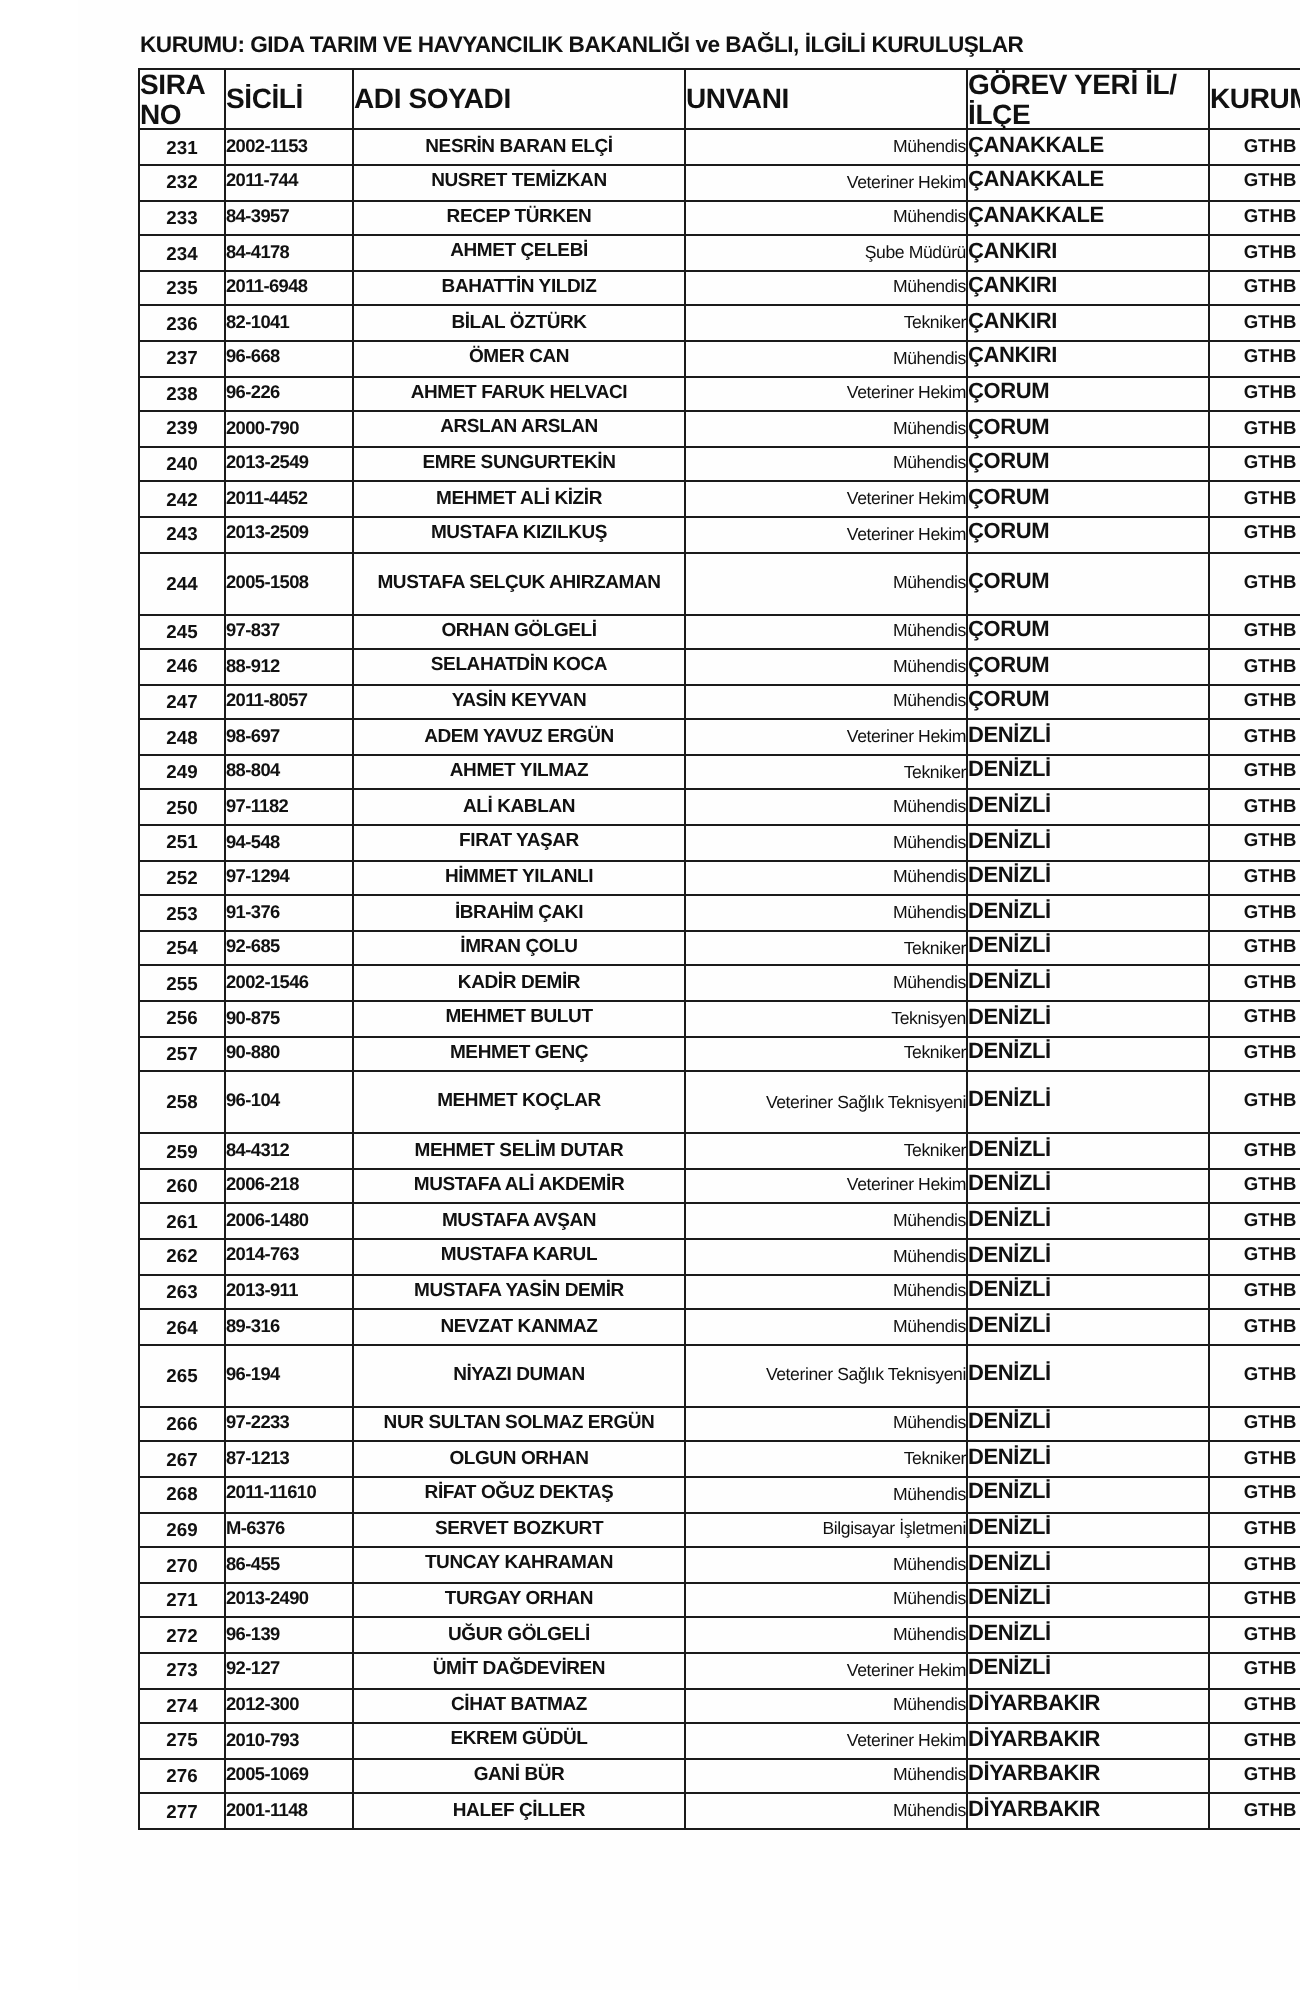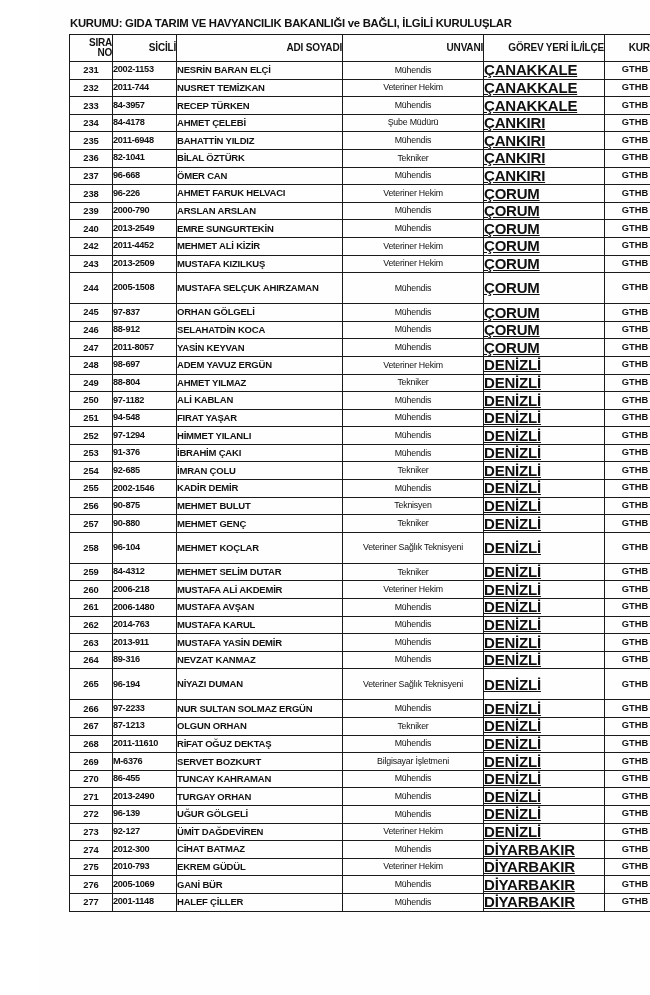--- a/index.html
+++ b/index.html
@@ -44,23 +44,23 @@
   }
   #roster-table th,
   #roster-table td {
     border: 1px solid #1a1a1a;
     padding: 0;
     vertical-align: middle;
     line-height: 1.05;
     color: #111;
   }
   #roster-table thead th {
-    font-size: 10px;
-    font-weight: bold;
-    text-align: right;
+    font-size: 14px;
+    font-weight: bold;
+    text-align: left;
     height: 26px;
     letter-spacing: -0.2px;
   }
   th.c-sira   { width: 42px; }
   th.c-sicil  { width: 63px; }
   th.c-ad     { width: 165px; }
   th.c-unvan  { width: 140px; }
   th.c-gorev  { width: 120px; }
   th.c-kurum  { width: 60px; }
 
@@ -70,39 +70,38 @@
     font-size: 9.4px;
   }
   td.c-sicil {
     text-align: left;
     padding-left: 3px;
     font-weight: bold;
     font-size: 9.2px;
     letter-spacing: -0.3px;
   }
   td.c-ad {
-    text-align: left;
+    text-align: center;
     padding-left: 3px;
     font-weight: bold;
     font-size: 9.5px;
     letter-spacing: -0.2px;
   }
   td.c-unvan {
-    text-align: center;
+    text-align: right;
     padding-left: 3px;
     font-size: 8.8px;
     letter-spacing: -0.2px;
   }
   td.c-gorev {
     text-align: left;
     padding-left: 3px;
     font-weight: bold;
-    font-size: 15px;
+    font-size: 11px;
     letter-spacing: -0.2px;
-    text-decoration: underline;
   }
   td.c-kurum {
     text-align: center;
     font-weight: bold;
     font-size: 9.3px;
   }
   tr.row-normal td { height: 16.6px; }
   tr.row-tall td   { height: 30px; }
   .hdr-line2 { display: block; }
 </style>

